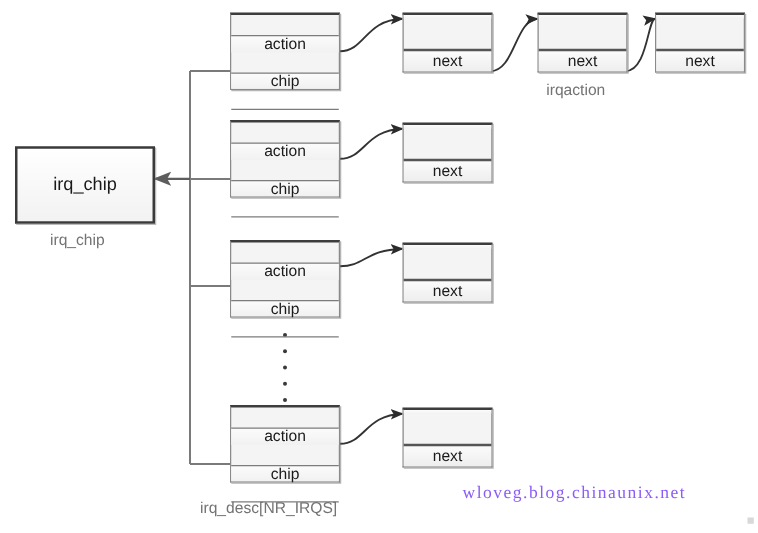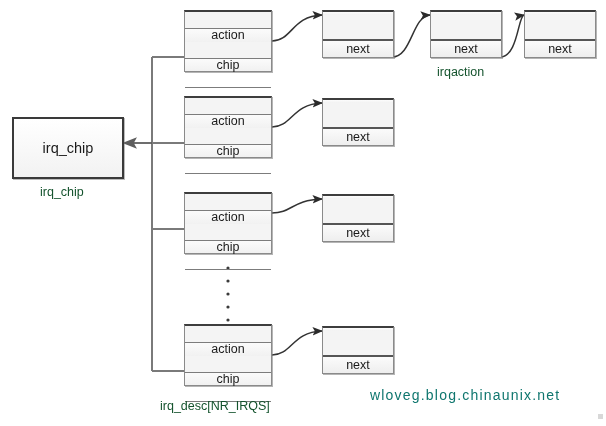--- a/index.html
+++ b/index.html
@@ -94,31 +94,31 @@
     justify-content: center;
     font-size: 14.5px;
     color: #1a1a1a;
   }
 
   
   .caption {
     position: absolute;
     font-size: 12.5px;
     line-height: 1;
-    color: #14532d;
+    color: #737373;
     white-space: nowrap;
   }
 
   
   .watermark {
     position: absolute;
-    font-family: Liberation Sans, sans-serif;
+    font-family: Liberation Serif, serif;
     font-size: 14px;
     letter-spacing: 1.2px;
-    color: #0f766e;
+    color: #8b5cf6;
     white-space: nowrap;
   }
 
   .corner-mark {
     position: absolute;
     width: 5px;
     height: 5px;
     background: #d8d8d8;
   }
 </style>

